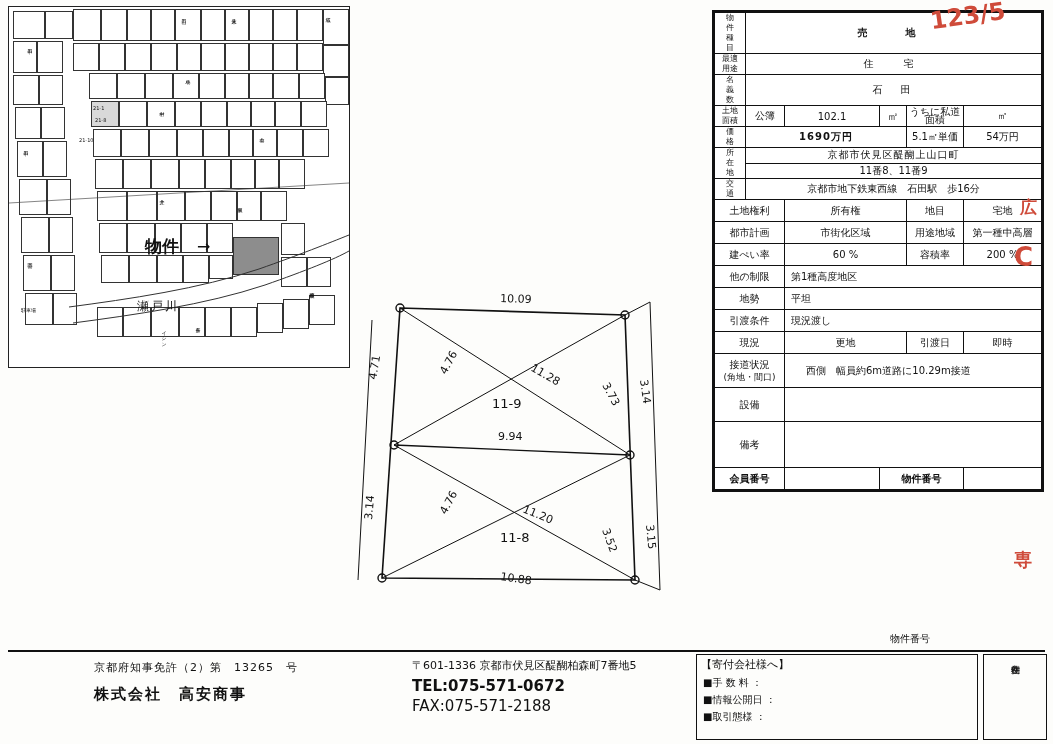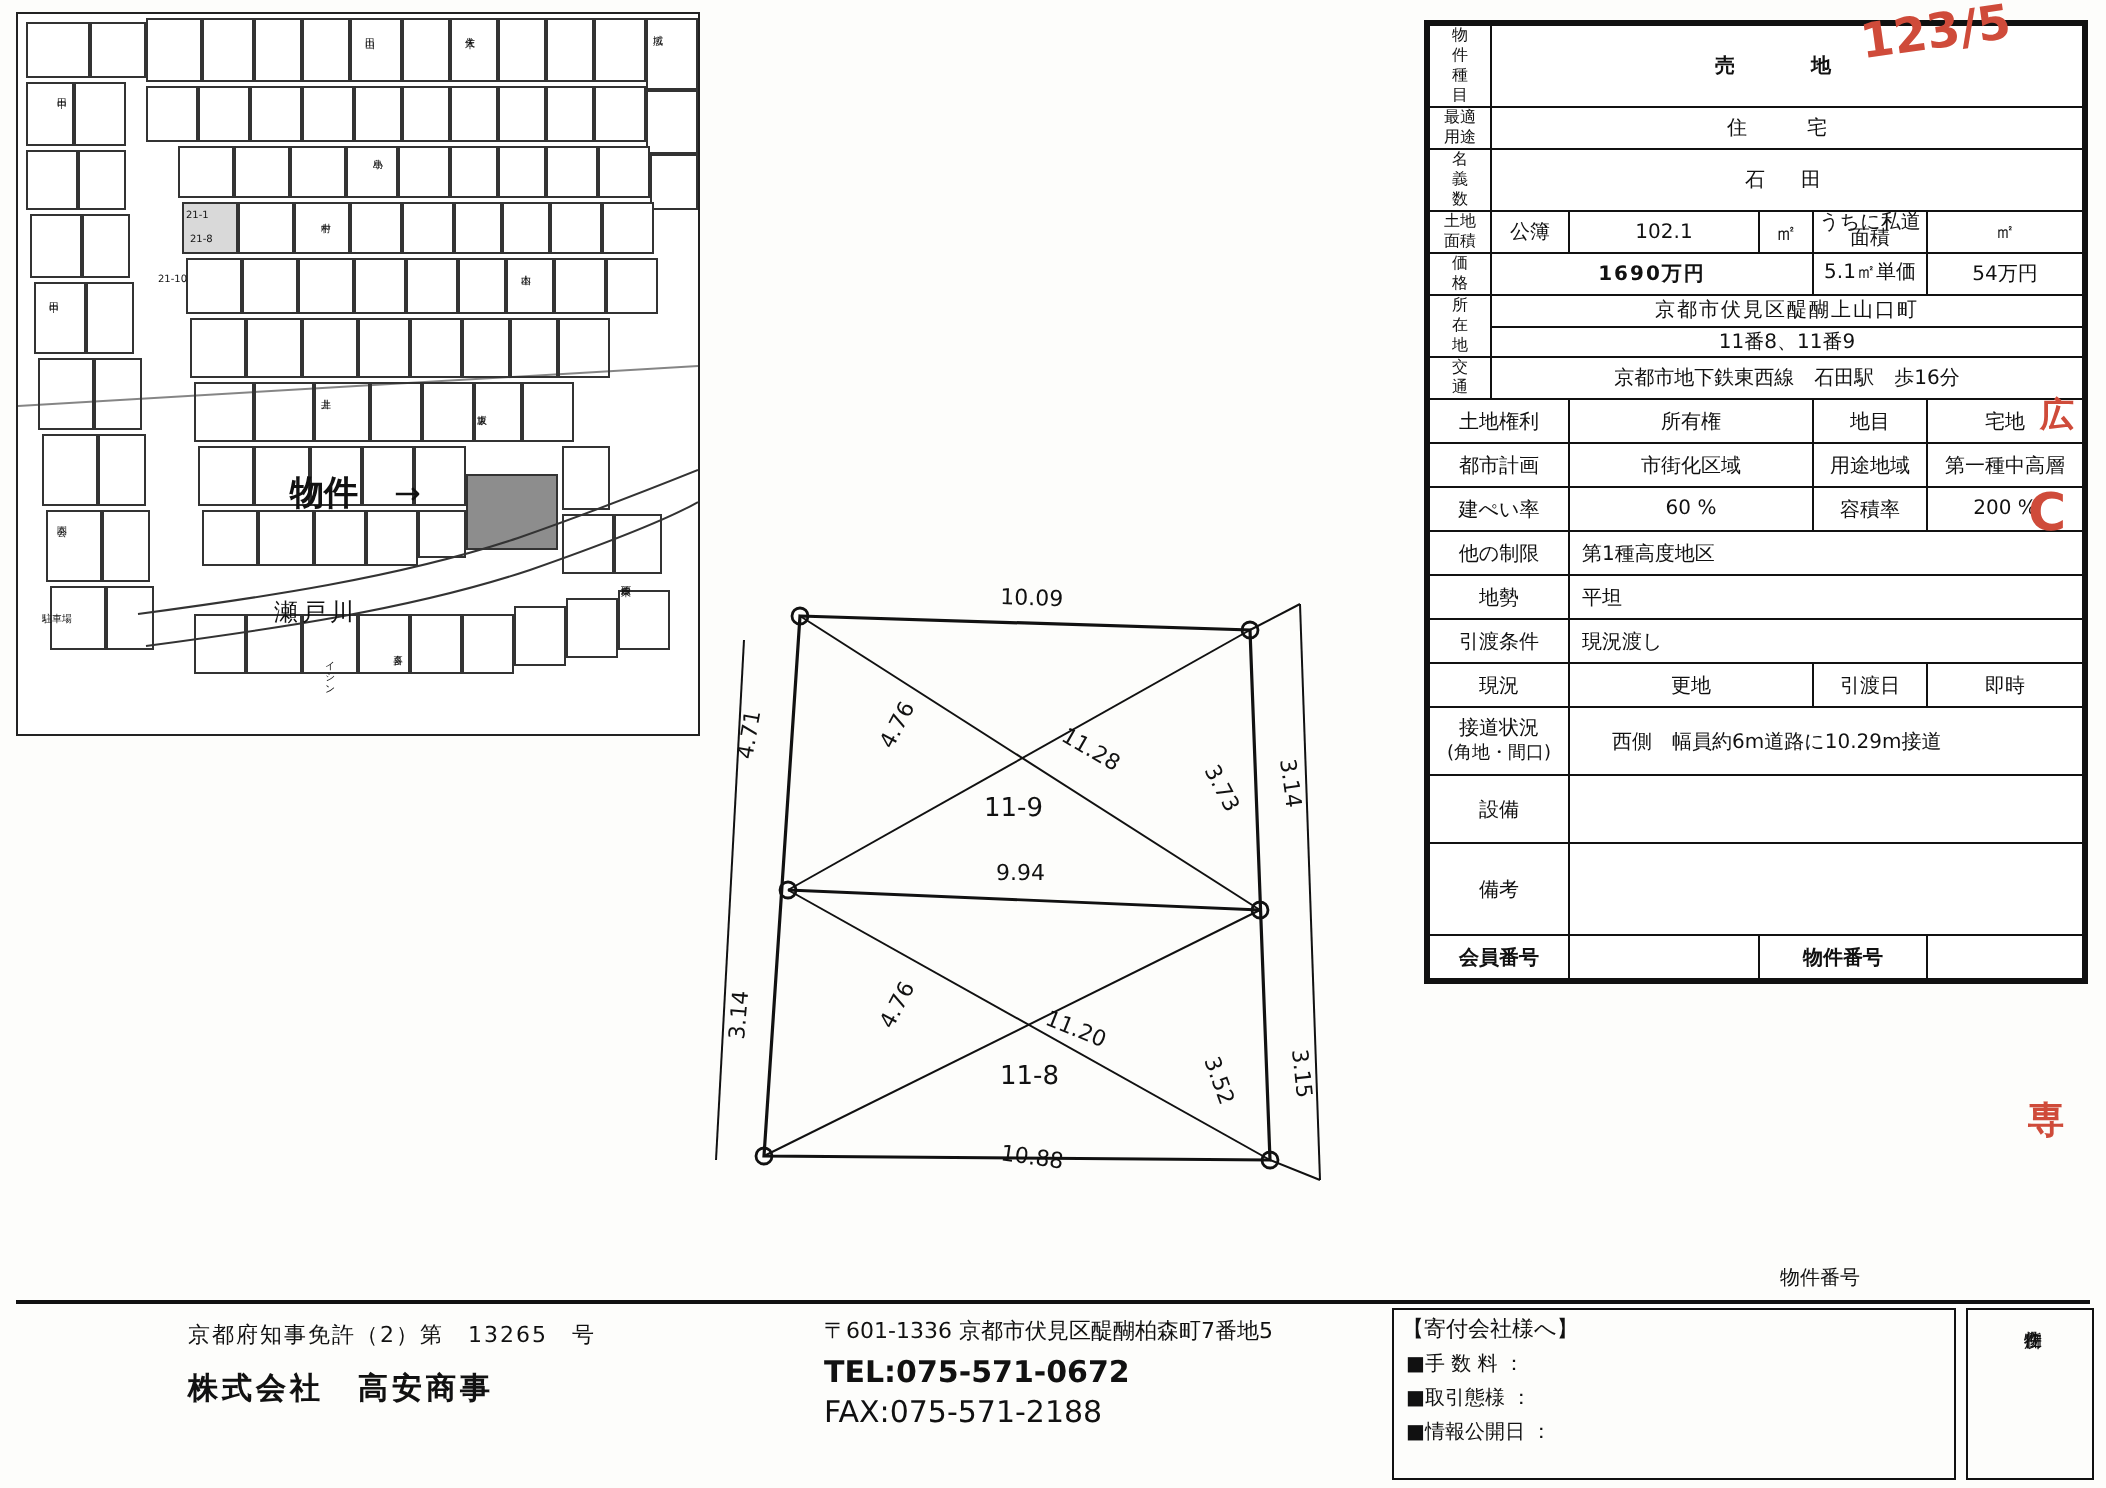--- a/index.html
+++ b/index.html
@@ -417,22 +417,22 @@
     </div>
     <div class="foot-mid">
       <div class="zip">〒601-1336 京都市伏見区醍醐柏森町7番地5</div>
       <div class="tel">TEL:075-571-0672</div>
       <div class="fax">FAX:075-571-2188</div>
     </div>
     <div class="foot-box">
       <div class="foot-box-title">【寄付会社様へ】</div>
       <div class="foot-list">
         <div>■<span>手 数 料 ：</span></div>
+        <div>■<span>情報公開日 ：</span></div>
         <div>■<span>取引態様 ：</span></div>
-        <div>■<span>情報公開日 ：</span></div>
       </div>
     </div>
     <div class="foot-right">
       <span>物件所在</span>
     </div>
   </div>
 
 </div>
 
 </body></html>

